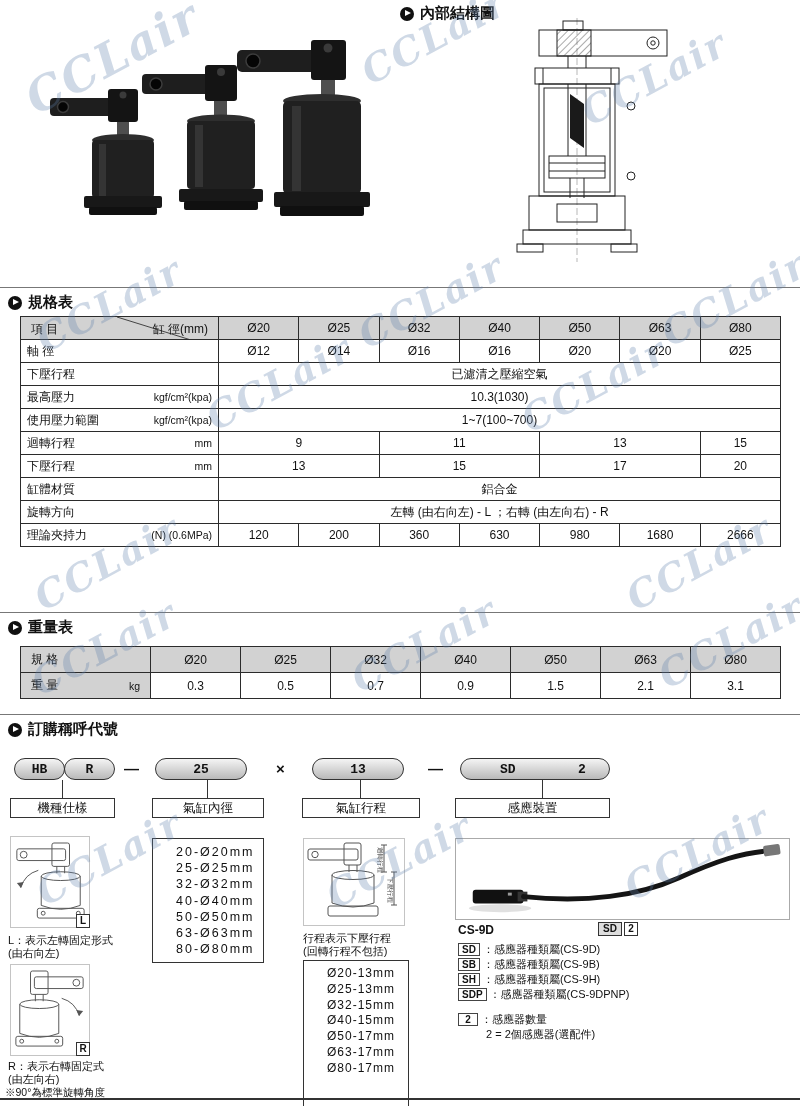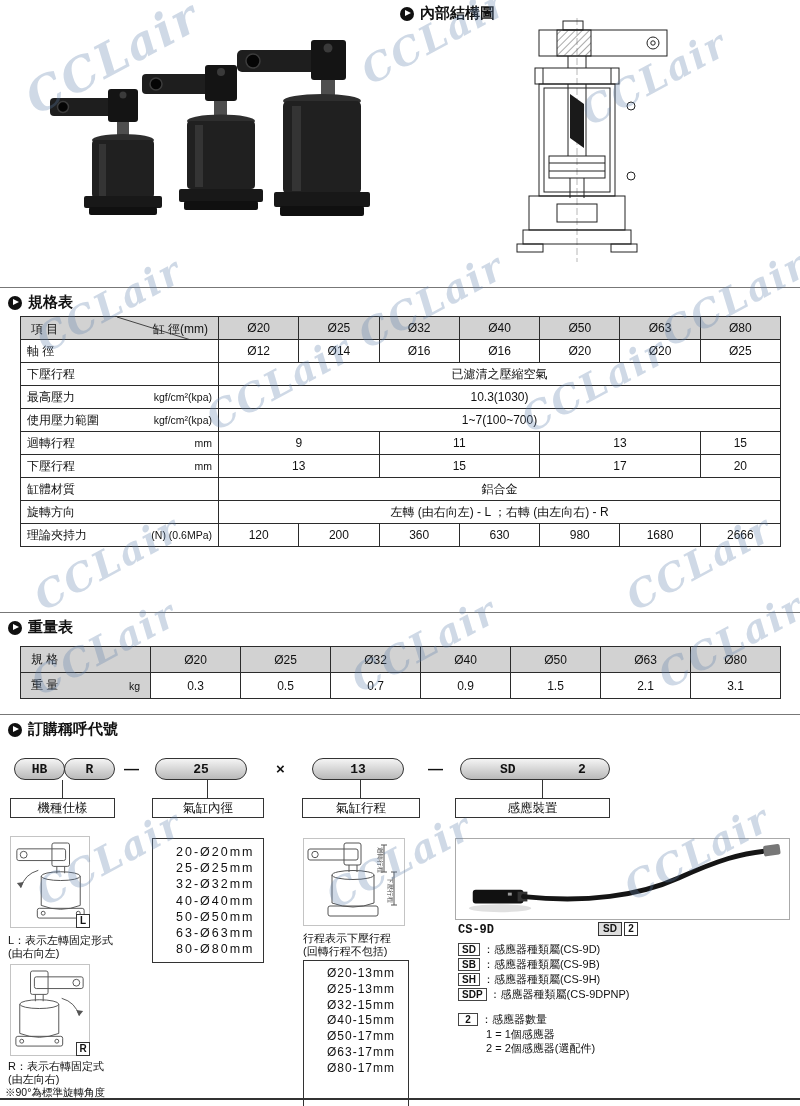--- a/index.html
+++ b/index.html
@@ -58,21 +58,21 @@
             text-align:center; z-index:4; }
   .smalltext { position:absolute; font-size:11px; z-index:2; white-space:nowrap; }
   .note { position:absolute; font-size:10.5px; z-index:2; white-space:nowrap; }
 
   .optbox { position:absolute; border:1px solid #333; background:#fff; padding:5px 23px; z-index:2; }
   .optbox .opt { font-size:12.5px; line-height:16.2px; letter-spacing:2px; white-space:nowrap; }
   .optbox.narrow .opt { font-size:12px; line-height:15.8px; letter-spacing:1px; }
 
   .sensorframe { position:absolute; left:455px; top:838px; width:335px; height:82px;
                  border:1px solid #aaa; background:#fff; z-index:2; }
-  .cs-label { position:absolute; left:458px; top:923px; font-weight:bold; font-size:12px; z-index:2;font-family:Liberation Mono, monospace; }
+  .cs-label { position:absolute; left:458px; top:923px; font-weight:bold; font-size:12px; z-index:2; }
   .minibox { border:1px solid #444; font-size:10px; font-weight:bold; text-align:center;
              padding:0 3px; min-width:20px; height:13px; line-height:11px; background:#fff; display:inline-block; }
   .sensorlist { position:absolute; left:458px; top:942px; width:332px; z-index:2; }
   .sline { display:flex; align-items:center; gap:3px; height:15px; font-size:11px; }
   .sline .minibox { flex:0 0 auto; }
   .qgap { height:10px; }
   .qopt { font-size:11px; height:14px; line-height:14px; margin-left:28px; }
 
   svg { display:block; }
   .abs { position:absolute; z-index:2; }
@@ -497,18 +497,17 @@
     </div>
     <div class="sline">
       <span class="minibox">SDP</span>
       <span>：感應器種類屬(CS-9DPNP)</span>
     </div>
     <div class="qgap"></div>
     <div class="sline">
       <span class="minibox">2</span>
       <span>：感應器數量</span>
     </div>
-    <div class="qopt">1 = 1個感應器</div>
     <div class="qopt">2 = 2個感應器(選配件)</div>
   </div>
 
   <div class="hr dark" style="top:1098px"></div>
 </div>
 
 </body></html>

